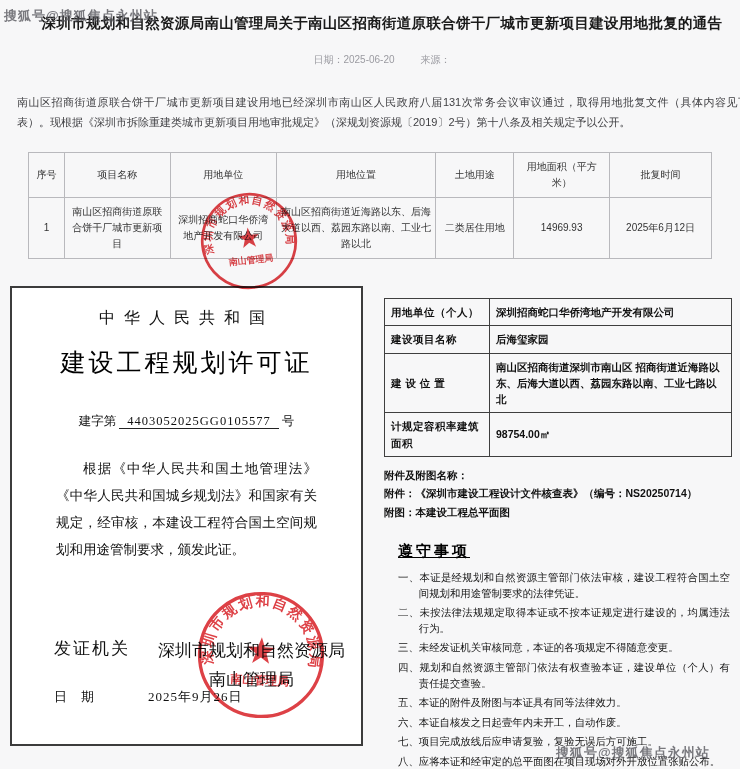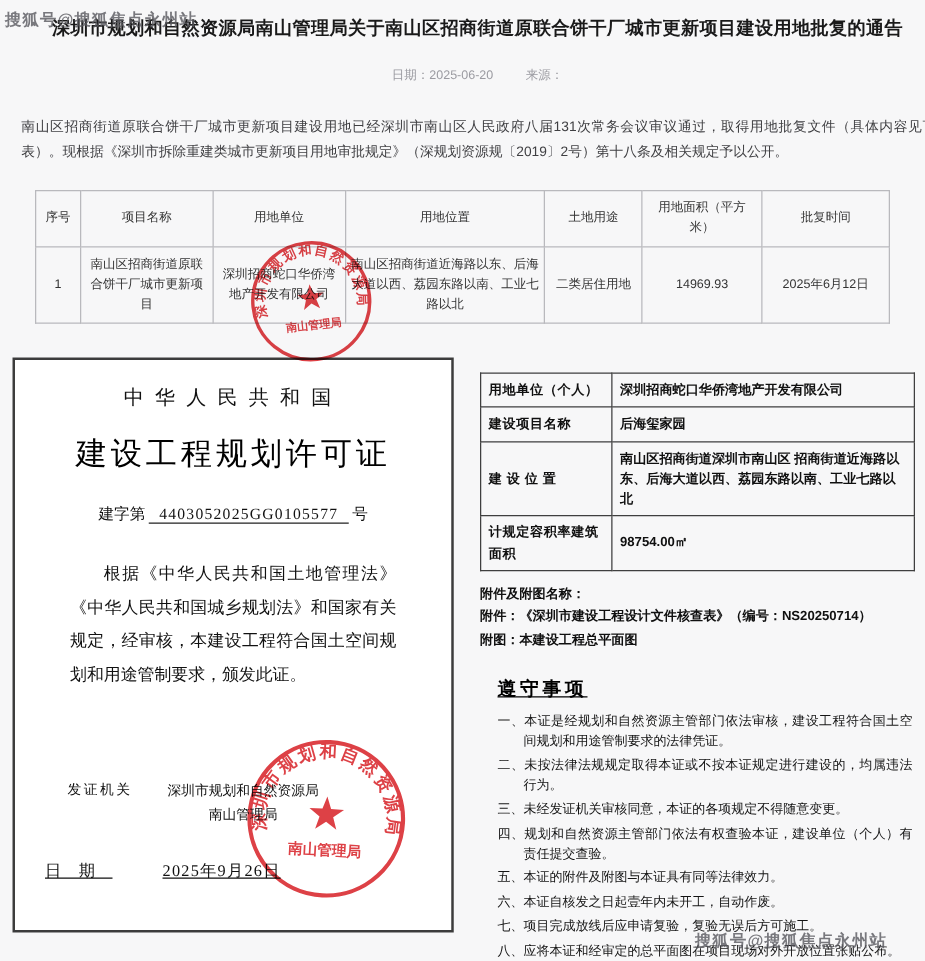--- a/index.html
+++ b/index.html
@@ -57,27 +57,27 @@
   .seal-center{font-size:10.5px;font-weight:700;fill:#d9262c;font-family:"Liberation Serif",serif;}
 
   
   .cert{
     position:absolute;left:10px;top:286px;width:353px;height:460px;
     background:#fff;border:2px solid #3c3c3c;box-sizing:border-box;
     font-family:"Liberation Serif","DejaVu Serif",serif;color:#111;
   }
   .cert-country{margin-top:20px;text-align:center;font-size:16px;letter-spacing:9px;}
   .cert-title{margin-top:17px;text-align:center;font-size:25px;font-weight:400;letter-spacing:3px;color:#000;}
-  .cert-no{margin-top:24px;text-align:center;font-size:12.5px;}
+  .cert-no{margin-top:34px;text-align:center;font-size:12.5px;}
   .cert-no .num{border-bottom:1px solid #222;padding:0 8px;letter-spacing:1px;}
   .cert-body{margin:25px 44px 0;font-size:13.5px;line-height:2.0;text-indent:2em;text-align:justify;}
-  .cert-issuer{position:absolute;left:42px;top:336px;font-size:11px;display:flex;}
+  .cert-issuer{position:absolute;left:42px;top:349px;font-size:17px;display:flex;}
   .cert-issuer .lab{letter-spacing:2px;white-space:nowrap;}
   .cert-issuer .val{margin-left:28px;text-align:center;line-height:1.7;}
-  .cert-date{position:absolute;left:24px;top:400px;font-size:13px;display:flex;text-decoration:underline;}
+  .cert-date{position:absolute;left:42px;top:400px;font-size:13px;display:flex;}
   .cert-date .lab{letter-spacing:14px;white-space:nowrap;}
   .cert-date .val{margin-left:40px;letter-spacing:1px;}
 
   
   .detail{position:absolute;left:384px;top:298px;width:348px;color:#101010;}
   .detail-table{width:100%;border-collapse:collapse;font-size:10.5px;}
   .detail-table td{
     border:1px solid #3f3f3f;padding:5px 6px;vertical-align:middle;
     line-height:1.55;font-weight:600;
   }

